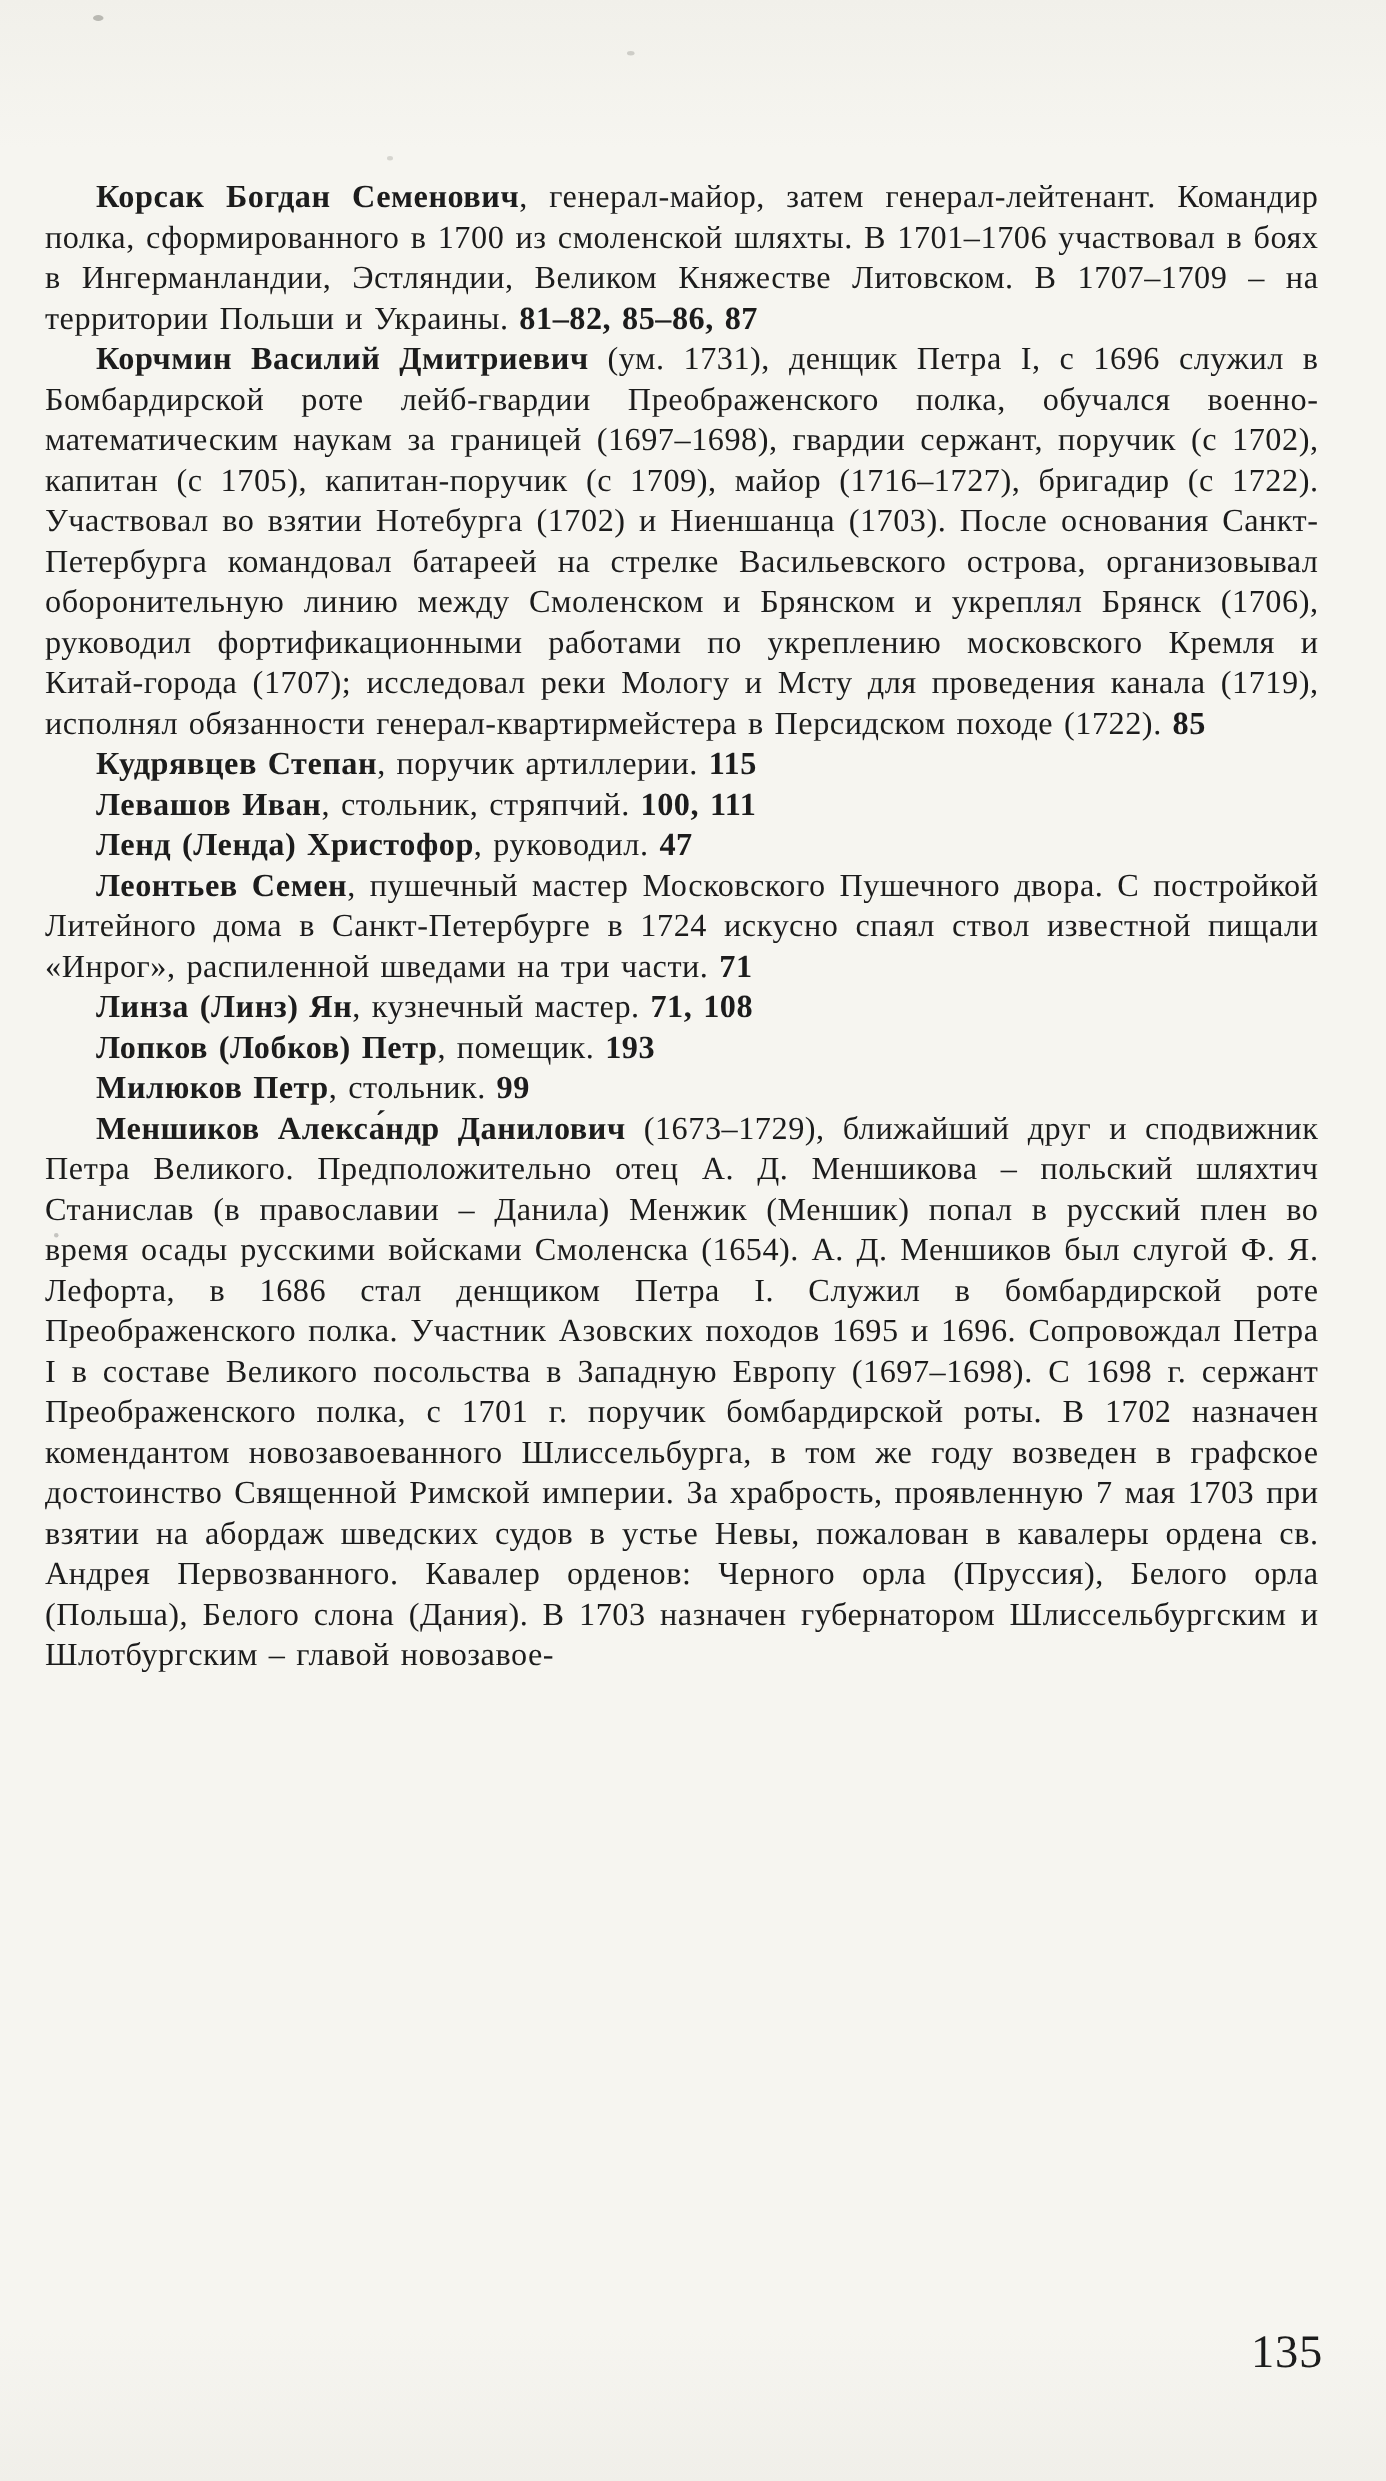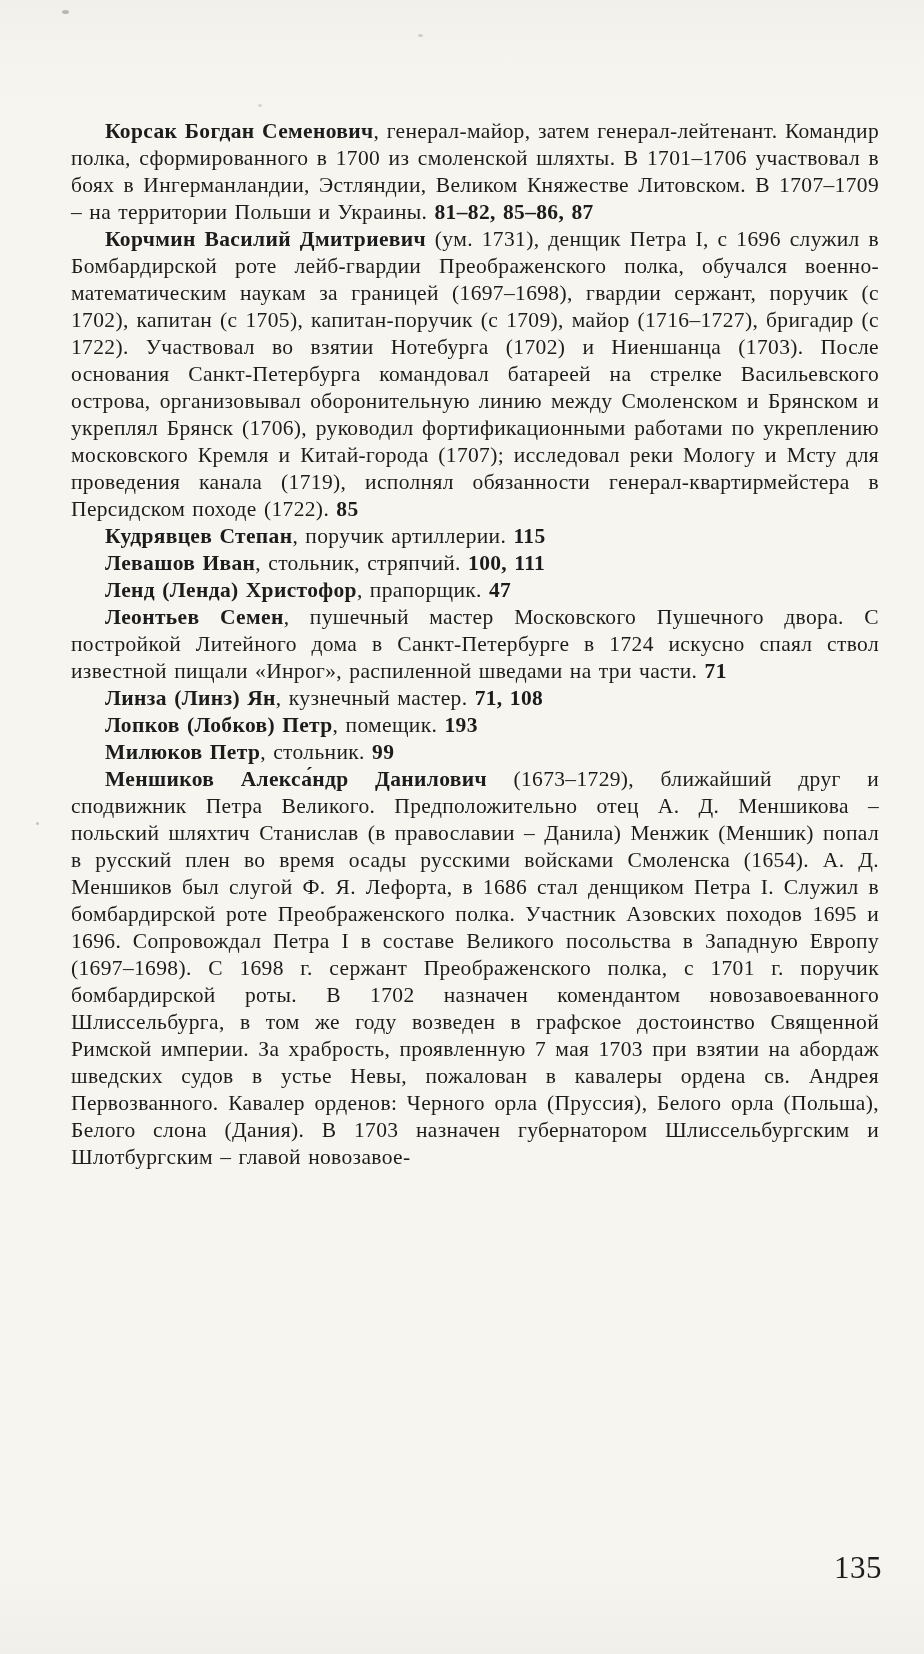--- a/index.html
+++ b/index.html
@@ -17,21 +17,20 @@
   }
   .page {
     position: absolute;
     inset: 0;
   }
   .text-block {
     position: absolute;
     left: 30px;
     right: 45px;
     top: 118px;
-    margin-left: 41px;
   }
   p.entry {
     margin: 0;
     text-indent: 34px;
     text-align: justify;
     font-size: 21.5px;
     line-height: 27px;
     letter-spacing: 0.35px;
     word-spacing: 1.5px;
   }
@@ -63,21 +62,21 @@
   <div class="speck s1"></div>
   <div class="speck s2"></div>
   <div class="speck s3"></div>
   <div class="speck s4"></div>
 
   <div class="text-block">
       <p class="entry"><span class="bold">Корсак Богдан Семенович</span><span class="reg">, генерал-майор, затем генерал-лейтенант. Командир полка, сформированного в 1700 из смоленской шляхты. В 1701–1706 участвовал в боях в Ингерманландии, Эстляндии, Великом Княжестве Литовском. В 1707–1709 – на территории Польши и Украины. </span><span class="bold">81–82, 85–86, 87</span></p>
       <p class="entry"><span class="bold">Корчмин Василий Дмитриевич</span><span class="reg"> (ум. 1731), денщик Петра I, с 1696 служил в Бомбардирской роте лейб-гвардии Преображенского полка, обучался военно-математическим наукам за границей (1697–1698), гвардии сержант, поручик (с 1702), капитан (с 1705), капитан-поручик (с 1709), майор (1716–1727), бригадир (с 1722). Участвовал во взятии Нотебурга (1702) и Ниеншанца (1703). После основания Санкт-Петербурга командовал батареей на стрелке Васильевского острова, организовывал оборонительную линию между Смоленском и Брянском и укреплял Брянск (1706), руководил фортификационными работами по укреплению московского Кремля и Китай-города (1707); исследовал реки Мологу и Мсту для проведения канала (1719), исполнял обязанности генерал-квартирмейстера в Персидском походе (1722). </span><span class="bold">85</span></p>
       <p class="entry"><span class="bold">Кудрявцев Степан</span><span class="reg">, поручик артиллерии. </span><span class="bold">115</span></p>
       <p class="entry"><span class="bold">Левашов Иван</span><span class="reg">, стольник, стряпчий. </span><span class="bold">100, 111</span></p>
-      <p class="entry"><span class="bold">Ленд (Ленда) Христофор</span><span class="reg">, прапорщик. </span><span class="bold">47</span></p>
+      <p class="entry"><span class="bold">Ленд (Ленда) Христофор</span><span class="reg">, руководил. </span><span class="bold">47</span></p>
       <p class="entry"><span class="bold">Леонтьев Семен</span><span class="reg">, пушечный мастер Московского Пушечного двора. С постройкой Литейного дома в Санкт-Петербурге в 1724 искусно спаял ствол известной пищали «Инрог», распиленной шведами на три части. </span><span class="bold">71</span></p>
       <p class="entry"><span class="bold">Линза (Линз) Ян</span><span class="reg">, кузнечный мастер. </span><span class="bold">71, 108</span></p>
       <p class="entry"><span class="bold">Лопков (Лобков) Петр</span><span class="reg">, помещик. </span><span class="bold">193</span></p>
       <p class="entry"><span class="bold">Милюков Петр</span><span class="reg">, стольник. </span><span class="bold">99</span></p>
       <p class="entry"><span class="bold">Меншиков Алекса́ндр Данилович</span><span class="reg"> (1673–1729), ближайший друг и сподвижник Петра Великого. Предположительно отец А. Д. Меншикова – польский шляхтич Станислав (в православии – Данила) Менжик (Меншик) попал в русский плен во время осады русскими войсками Смоленска (1654). А. Д. Меншиков был слугой Ф. Я. Лефорта, в 1686 стал денщиком Петра I. Служил в бомбардирской роте Преображенского полка. Участник Азовских походов 1695 и 1696. Сопровождал Петра I в составе Великого посольства в Западную Европу (1697–1698). С 1698 г. сержант Преображенского полка, с 1701 г. поручик бомбардирской роты. В 1702 назначен комендантом новозавоеванного Шлиссельбурга, в том же году возведен в графское достоинство Священной Римской империи. За храбрость, проявленную 7 мая 1703 при взятии на абордаж шведских судов в устье Невы, пожалован в кавалеры ордена св. Андрея Первозванного. Кавалер орденов: Черного орла (Пруссия), Белого орла (Польша), Белого слона (Дания). В 1703 назначен губернатором Шлиссельбургским и Шлотбургским – главой новозавое-</span></p>
     </div>
 
   <div class="page-number">135</div>
 </div>
 

